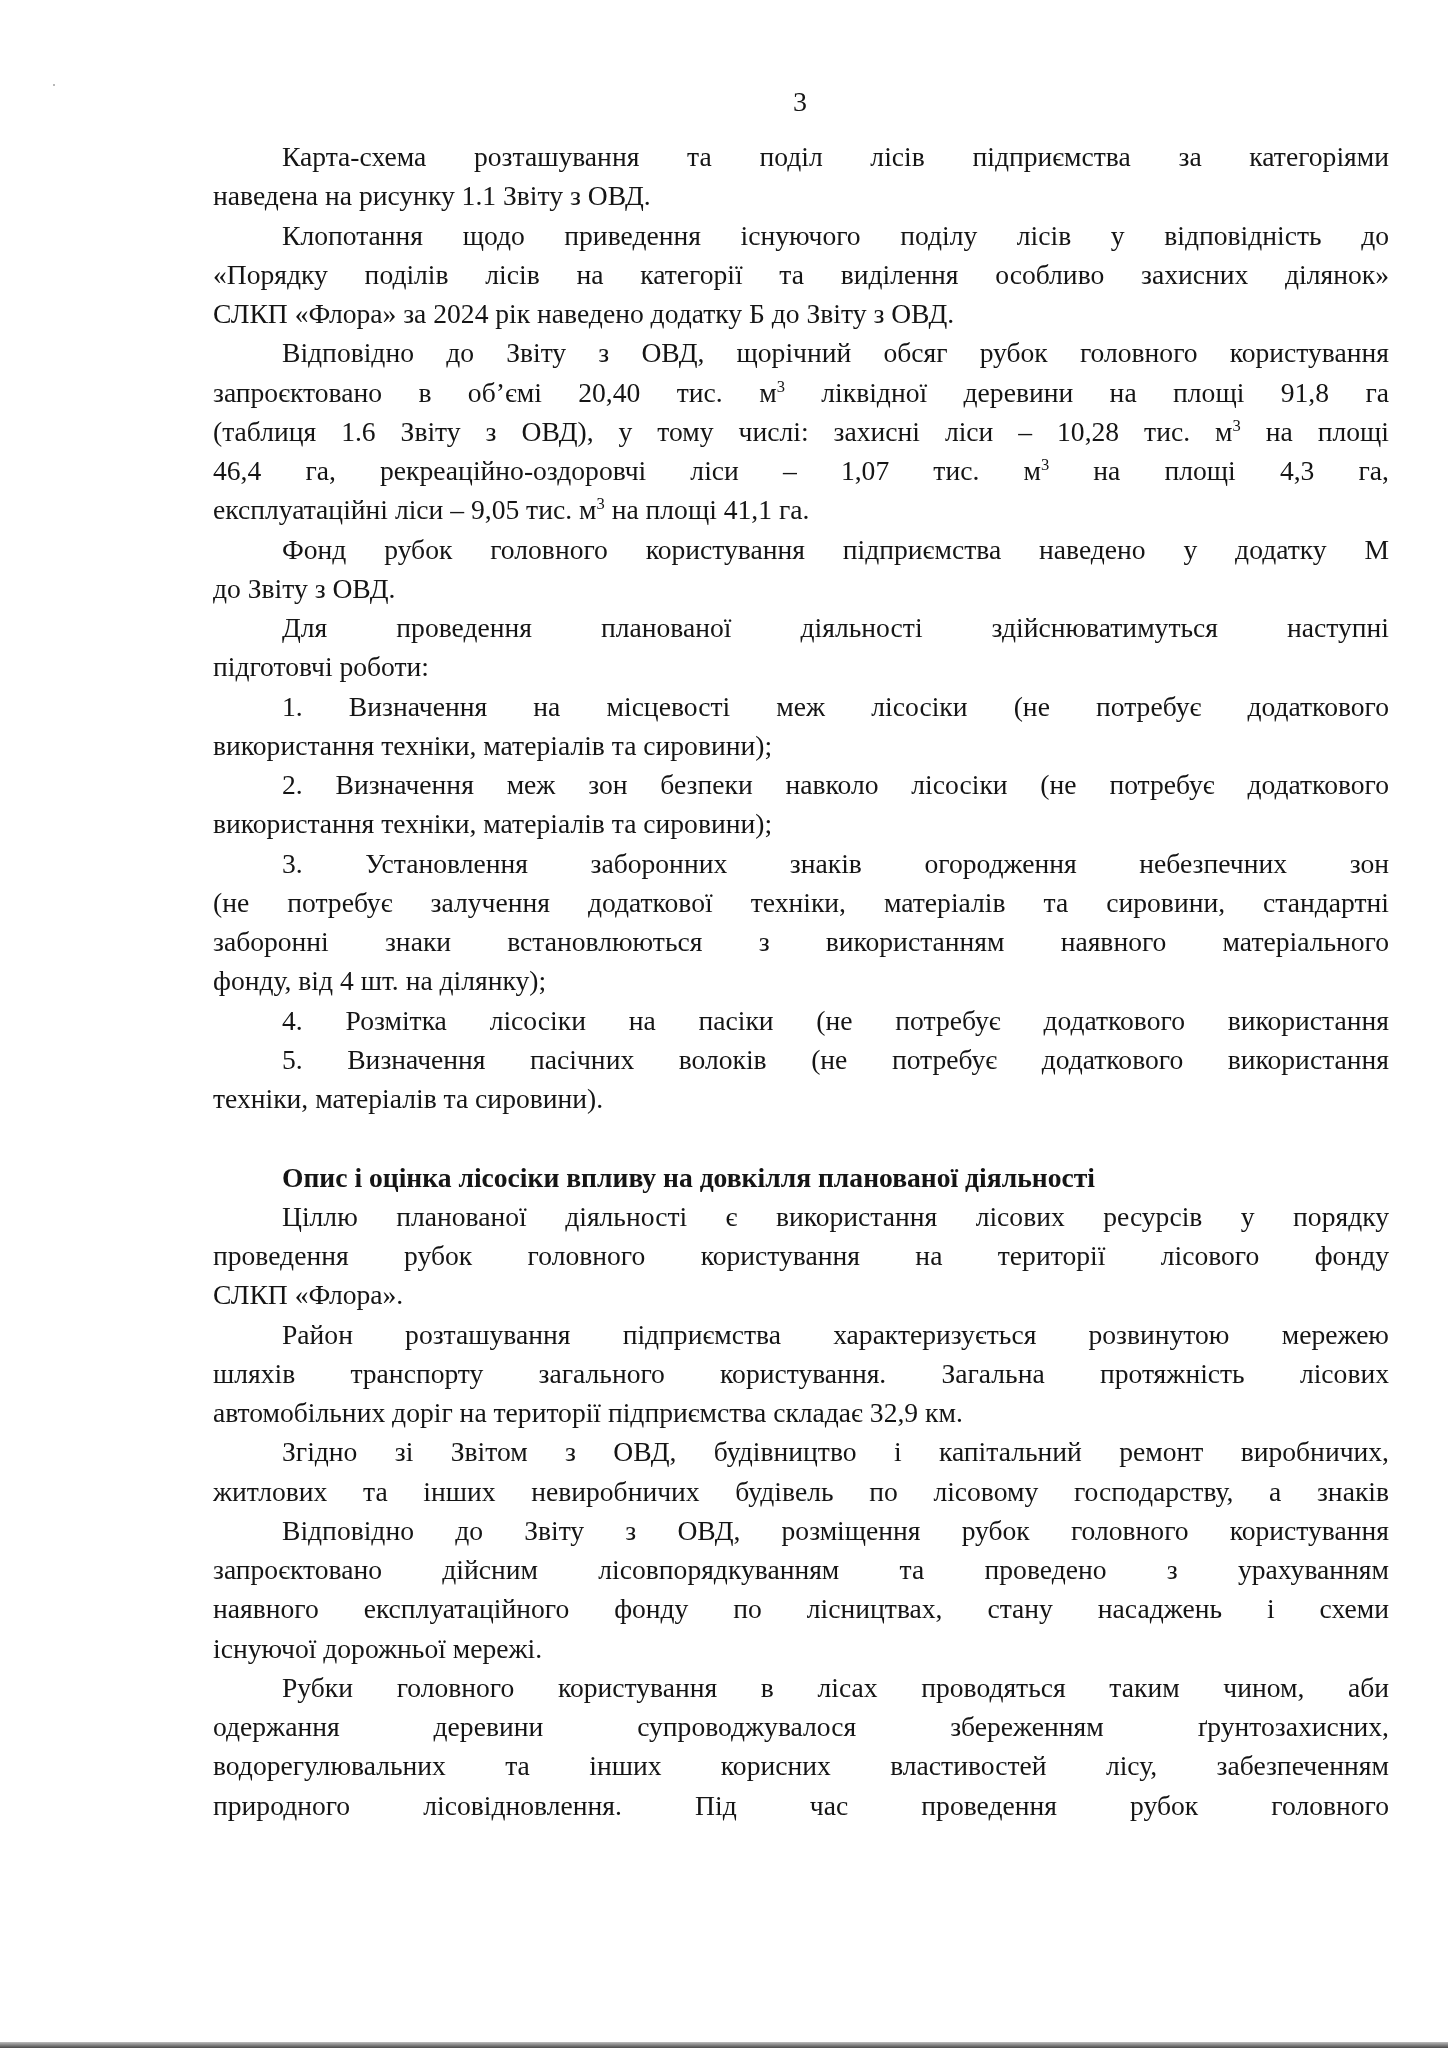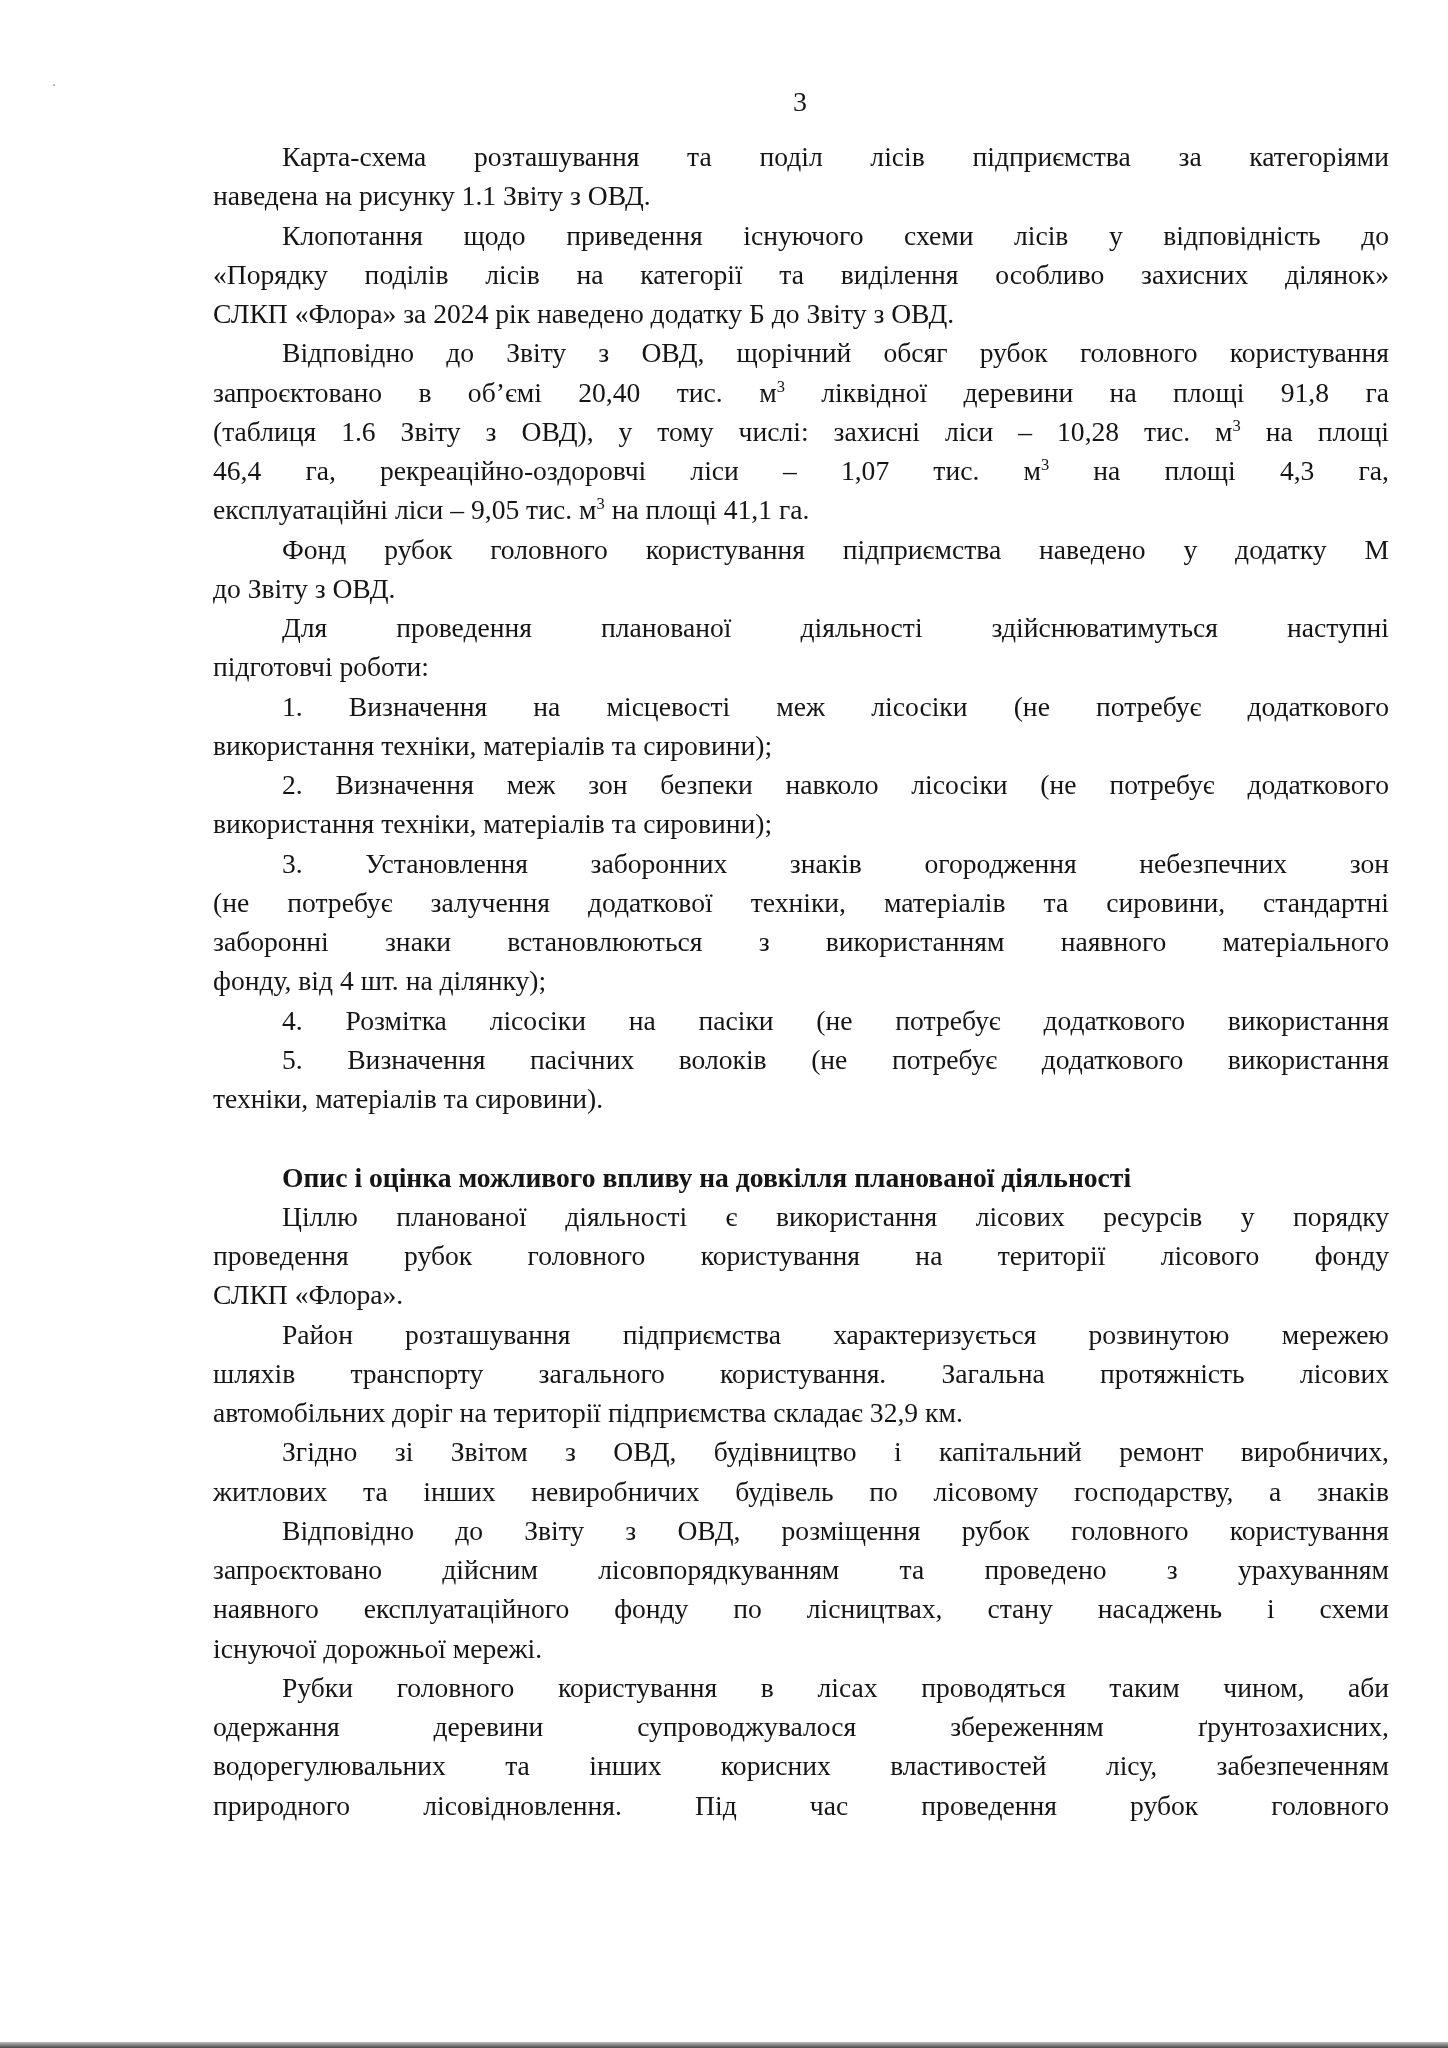--- a/index.html
+++ b/index.html
@@ -37,21 +37,21 @@
 
 <div class="speck"></div>
 <div class="page-number">3</div>
 
 <div class="content" id="content">
     <div>
       <span class="line indent">Карта-схема розташування та поділ лісів підприємства за категоріями</span>
       <span class="line last">наведена на рисунку 1.1 Звіту з ОВД.</span>
     </div>
     <div>
-      <span class="line indent">Клопотання щодо приведення існуючого схеми лісів у відповідність до</span>
+      <span class="line indent">Клопотання щодо приведення існуючого поділу лісів у відповідність до</span>
       <span class="line">«Порядку поділів лісів на категорії та виділення особливо захисних ділянок»</span>
       <span class="line last">СЛКП «Флора» за 2024 рік наведено додатку Б до Звіту з ОВД.</span>
     </div>
     <div>
       <span class="line indent">Відповідно до Звіту з ОВД, щорічний обсяг рубок головного користування</span>
       <span class="line">запроєктовано в об’ємі 20,40 тис. м<sup>3</sup> ліквідної деревини на площі 91,8 га</span>
       <span class="line">(таблиця 1.6 Звіту з ОВД), у тому числі: захисні ліси – 10,28 тис. м<sup>3</sup> на площі</span>
       <span class="line">46,4 га, рекреаційно-оздоровчі ліси – 1,07 тис. м<sup>3</sup> на площі 4,3 га,</span>
       <span class="line last">експлуатаційні ліси – 9,05 тис. м<sup>3</sup> на площі 41,1 га.</span>
     </div>
@@ -78,21 +78,21 @@
       <span class="line last">фонду, від 4 шт. на ділянку);</span>
     </div>
     <div>
       <span class="line indent">4. Розмітка лісосіки на пасіки (не потребує додаткового використання</span>
     </div>
     <div>
       <span class="line indent">5. Визначення пасічних волоків (не потребує додаткового використання</span>
       <span class="line last">техніки, матеріалів та сировини).</span>
     </div>
     <span class="line blank"></span>
-    <span class="line indent heading">Опис і оцінка можливого впливу на довкілля планованої діяльності</span>
+    <span class="line indent heading">Опис і оцінка лісосіки впливу на довкілля планованої діяльності</span>
     <div>
       <span class="line indent">Ціллю планованої діяльності є використання лісових ресурсів у порядку</span>
       <span class="line">проведення рубок головного користування на території лісового фонду</span>
       <span class="line last">СЛКП «Флора».</span>
     </div>
     <div>
       <span class="line indent">Район розташування підприємства характеризується розвинутою мережею</span>
       <span class="line">шляхів транспорту загального користування. Загальна протяжність лісових</span>
       <span class="line last">автомобільних доріг на території підприємства складає 32,9 км.</span>
     </div>

